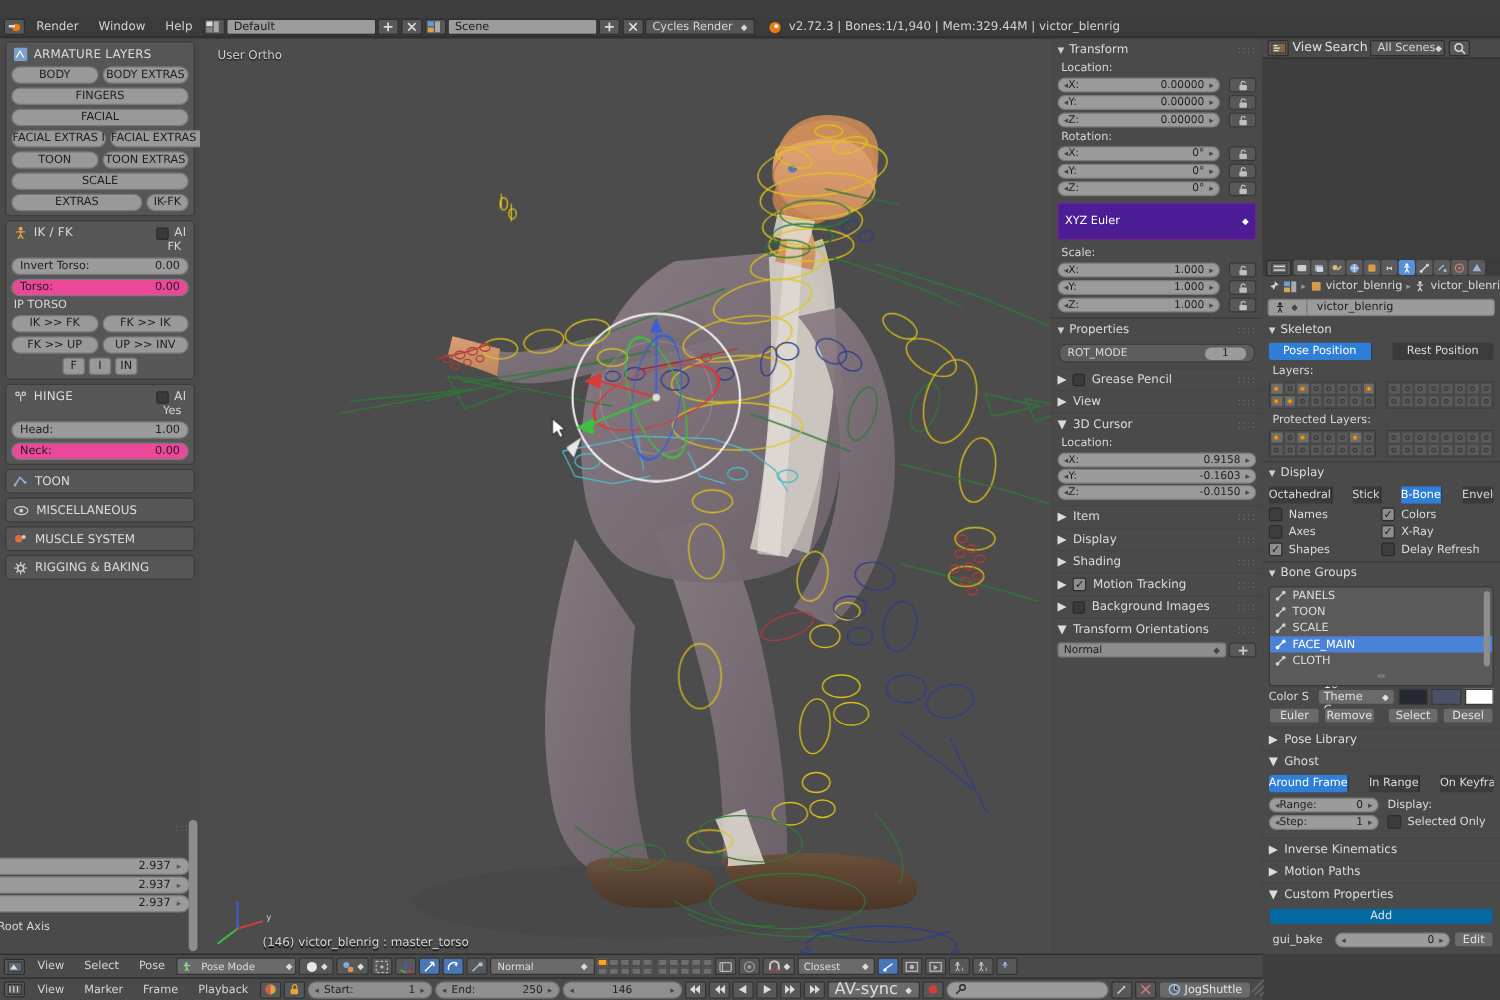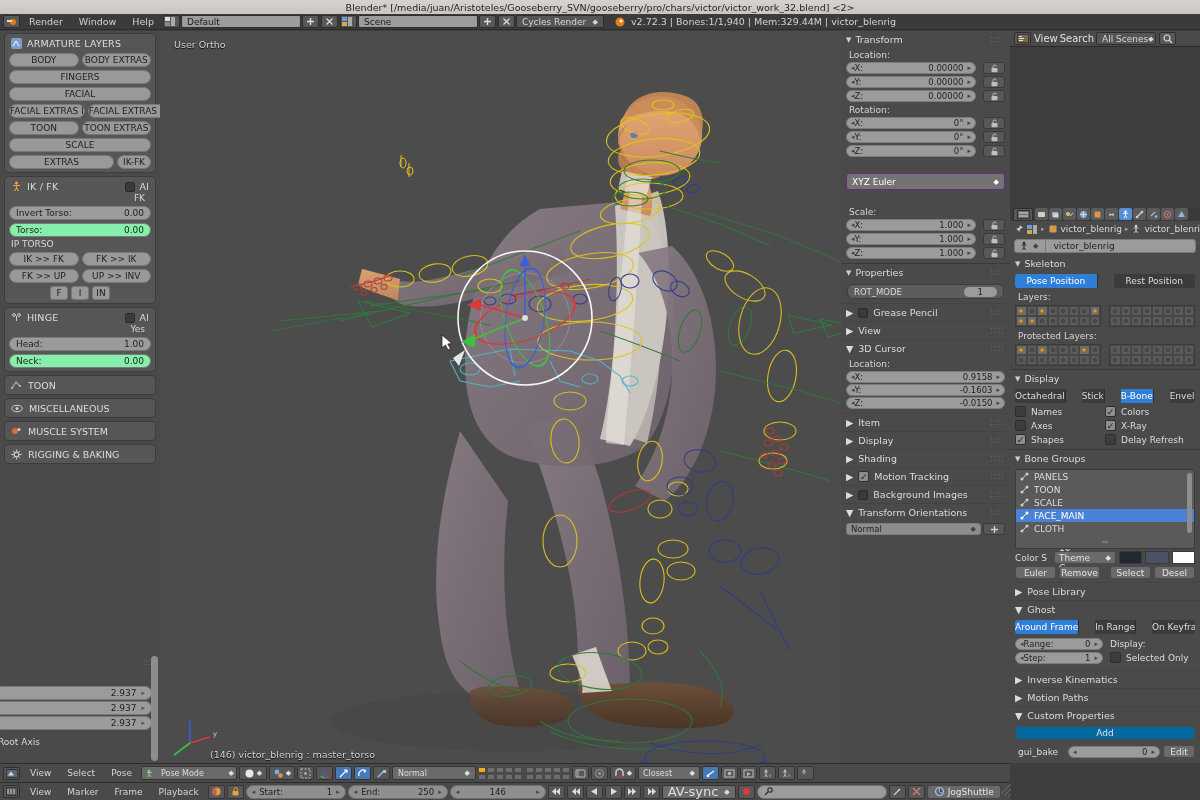--- a/index.html
+++ b/index.html
@@ -54,21 +54,21 @@
     flex:1;height:14px;background:#999;border:1px solid #787878;border-radius:7px;
     color:#1e1e1e;font-size:9px;display:flex;align-items:center;justify-content:center;white-space:nowrap;
   }
   .bbtn.small{flex:0 0 34px;}
   .bbtn.tiny{flex:0 0 18px;border-radius:3px;}
   .field{
     height:14px;background:#9b9b9b;border:1px solid #7a7a7a;border-radius:7px;
     display:flex;align-items:center;justify-content:space-between;padding:0 6px;
     color:#1e1e1e;font-size:9px;margin-top:3px;
   }
-  .field.dark{background:#86efac;}
+  .field.dark{background:#ec4899;}
   .labelline{font-size:9px;color:#d8d8d8;padding:2px 2px 0 2px;}
   .rightlabel{text-align:right;font-size:9px;color:#d8d8d8;padding-right:6px;}
   .collbox{
     margin:3px 4px;height:20px;background:#565656;border:1px solid #3c3c3c;border-radius:4px;
     display:flex;align-items:center;gap:6px;padding:0 6px;font-size:9.5px;color:#dcdcdc;
   }
   .togglesq{width:10px;height:10px;background:#3a3a3a;border:1px solid #2a2a2a;border-radius:2px;}
 
   
   #viewport{left:160px;top:31px;width:681px;height:732px;background:#3b3b3b;overflow:hidden;}
@@ -83,21 +83,21 @@
   .sublabel{font-size:9px;color:#d6d6d6;padding:2px 6px 1px 8px;}
   .numfield{
     height:12px;margin:1px 5px;background:#9b9b9b;border:1px solid #7c7c7c;border-radius:6px;
     display:flex;align-items:center;justify-content:space-between;padding:0 4px;color:#1f1f1f;font-size:8.5px;
   }
   .numfield .nv{flex:1;text-align:right;padding-right:4px;}
   .numrow{display:flex;align-items:center;}
   .numrow .numfield{flex:1;}
   .lockbtn{width:22px;height:12px;margin:1px 5px 1px 2px;background:#585858;border:1px solid #3a3a3a;border-radius:3px;display:flex;align-items:center;justify-content:center;}
   .purplebar{
-    height:17px;margin:15px 5px;background:#737373;border:1px solid #6d2490;border-radius:3px;
+    height:30px;margin:4px 5px;background:#4c1d95;border:1px solid #6d2490;border-radius:3px;
     display:flex;align-items:center;padding:0 5px;color:#fff;font-size:9px;justify-content:space-between;
   }
   .rowsep{border-top:1px solid #3a3a3a;}
   .slider{
     height:13px;margin:3px 6px;background:#5d5d5d;border:1px solid #3d3d3d;border-radius:6px;
     display:flex;align-items:center;justify-content:space-between;padding:0 6px;color:#dcdcdc;font-size:8.5px;
   }
   .slider .sv{background:#9b9b9b;color:#1f1f1f;border-radius:6px;padding:0 14px;font-size:8.5px;}
   .closedsec{display:flex;align-items:center;gap:5px;font-size:9.5px;color:#dcdcdc;padding:3px 5px;border-top:1px solid #444;}
 
@@ -152,23 +152,20 @@
   .gb.on{background:#ffa524;}
   .jog{height:14px;background:#6a6a6a;border:1px solid #454545;border-radius:3px;display:flex;align-items:center;gap:3px;padding:0 6px;font-size:9px;color:#e4e4e4;}
 
   svg{display:block;}
 </style>
 </head>
 <body>
 
 <div class="app">
 
-  <div class="titlebar">
-    <span>Blender* [/media/juan/Aristoteles/Gooseberry_SVN/gooseberry/pro/chars/victor/victor_work_32.blend] &lt;2&gt;</span>
-  </div>
 
   <div class="menubar">
     <span class="iconbtn">
       <svg width="11" height="9" viewBox="0 0 11 9">
           <circle cx="7" cy="5" r="3" fill="#e87d0d"></circle>
           <rect x="1" y="3" width="5" height="2" fill="#ddd"></rect>
         </svg>
     </span>
     <span class="mi">Render</span>
     <span class="mi">Window</span>

